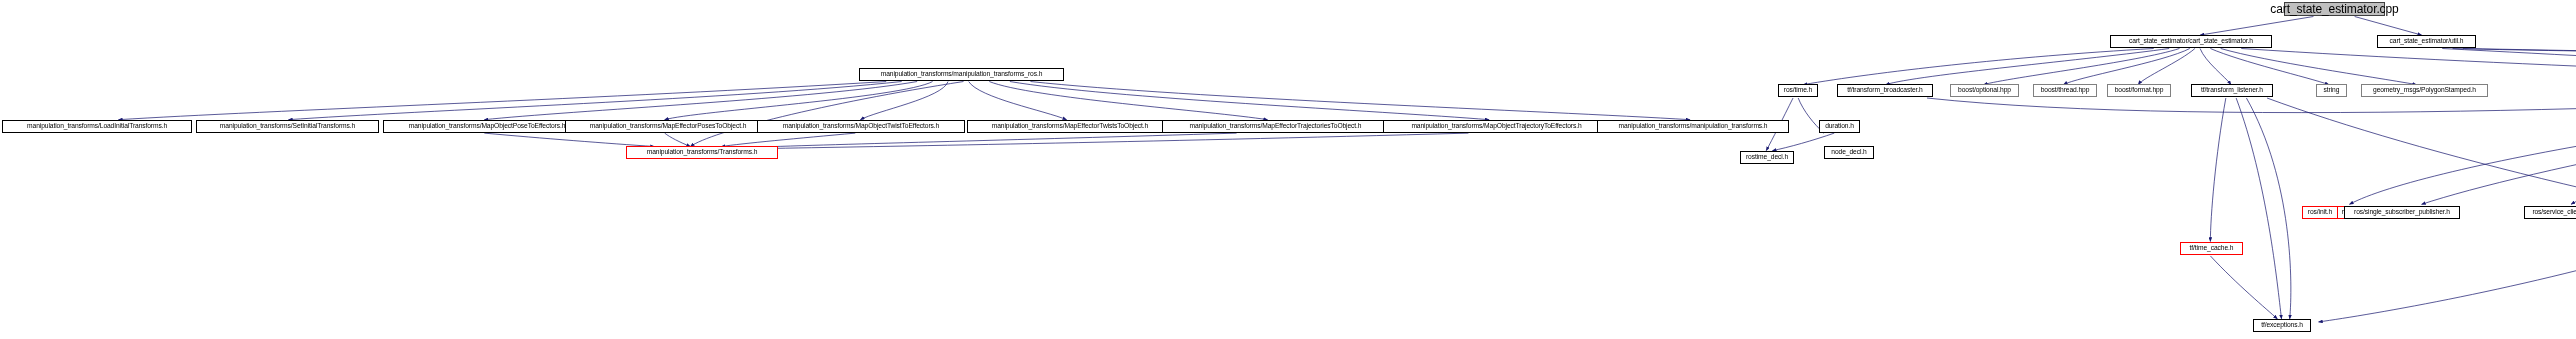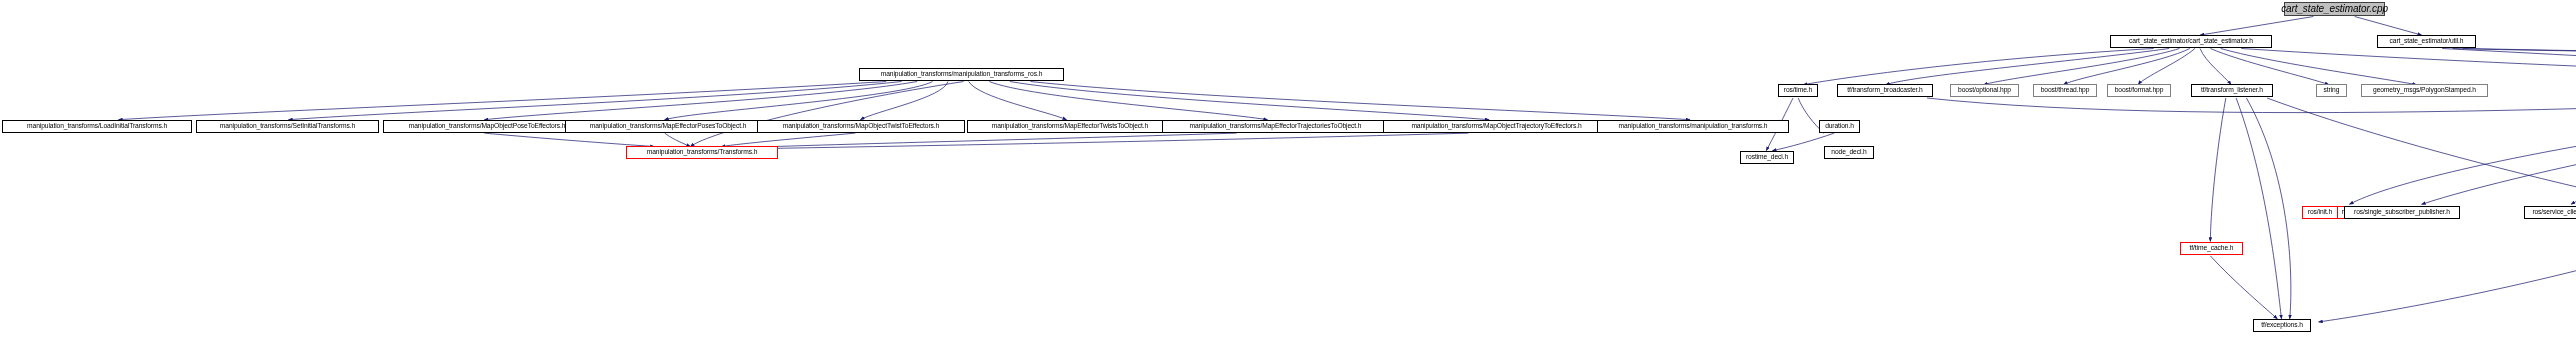--- a/index.html
+++ b/index.html
@@ -38,23 +38,22 @@
     color: #000000;
     font-size: 6.7px;
     line-height: 1;
     white-space: nowrap;
     padding: 0 3.6px;
     letter-spacing: -0.1px;
   }
   .node.root {
     background: #bfbfbf;
     border: 1px solid #404040;
-    font-size: 10px;
+    font-size: 12px;
     height: 14.4px;
-    font-style: italic;
   }
   .node.bold {
     border-width: 1px;
   }
   .node.red {
     border: 1px solid #ff0000;
   }
   .node.grey {
     border: 0.5px solid #808080;
     color: #000000;

